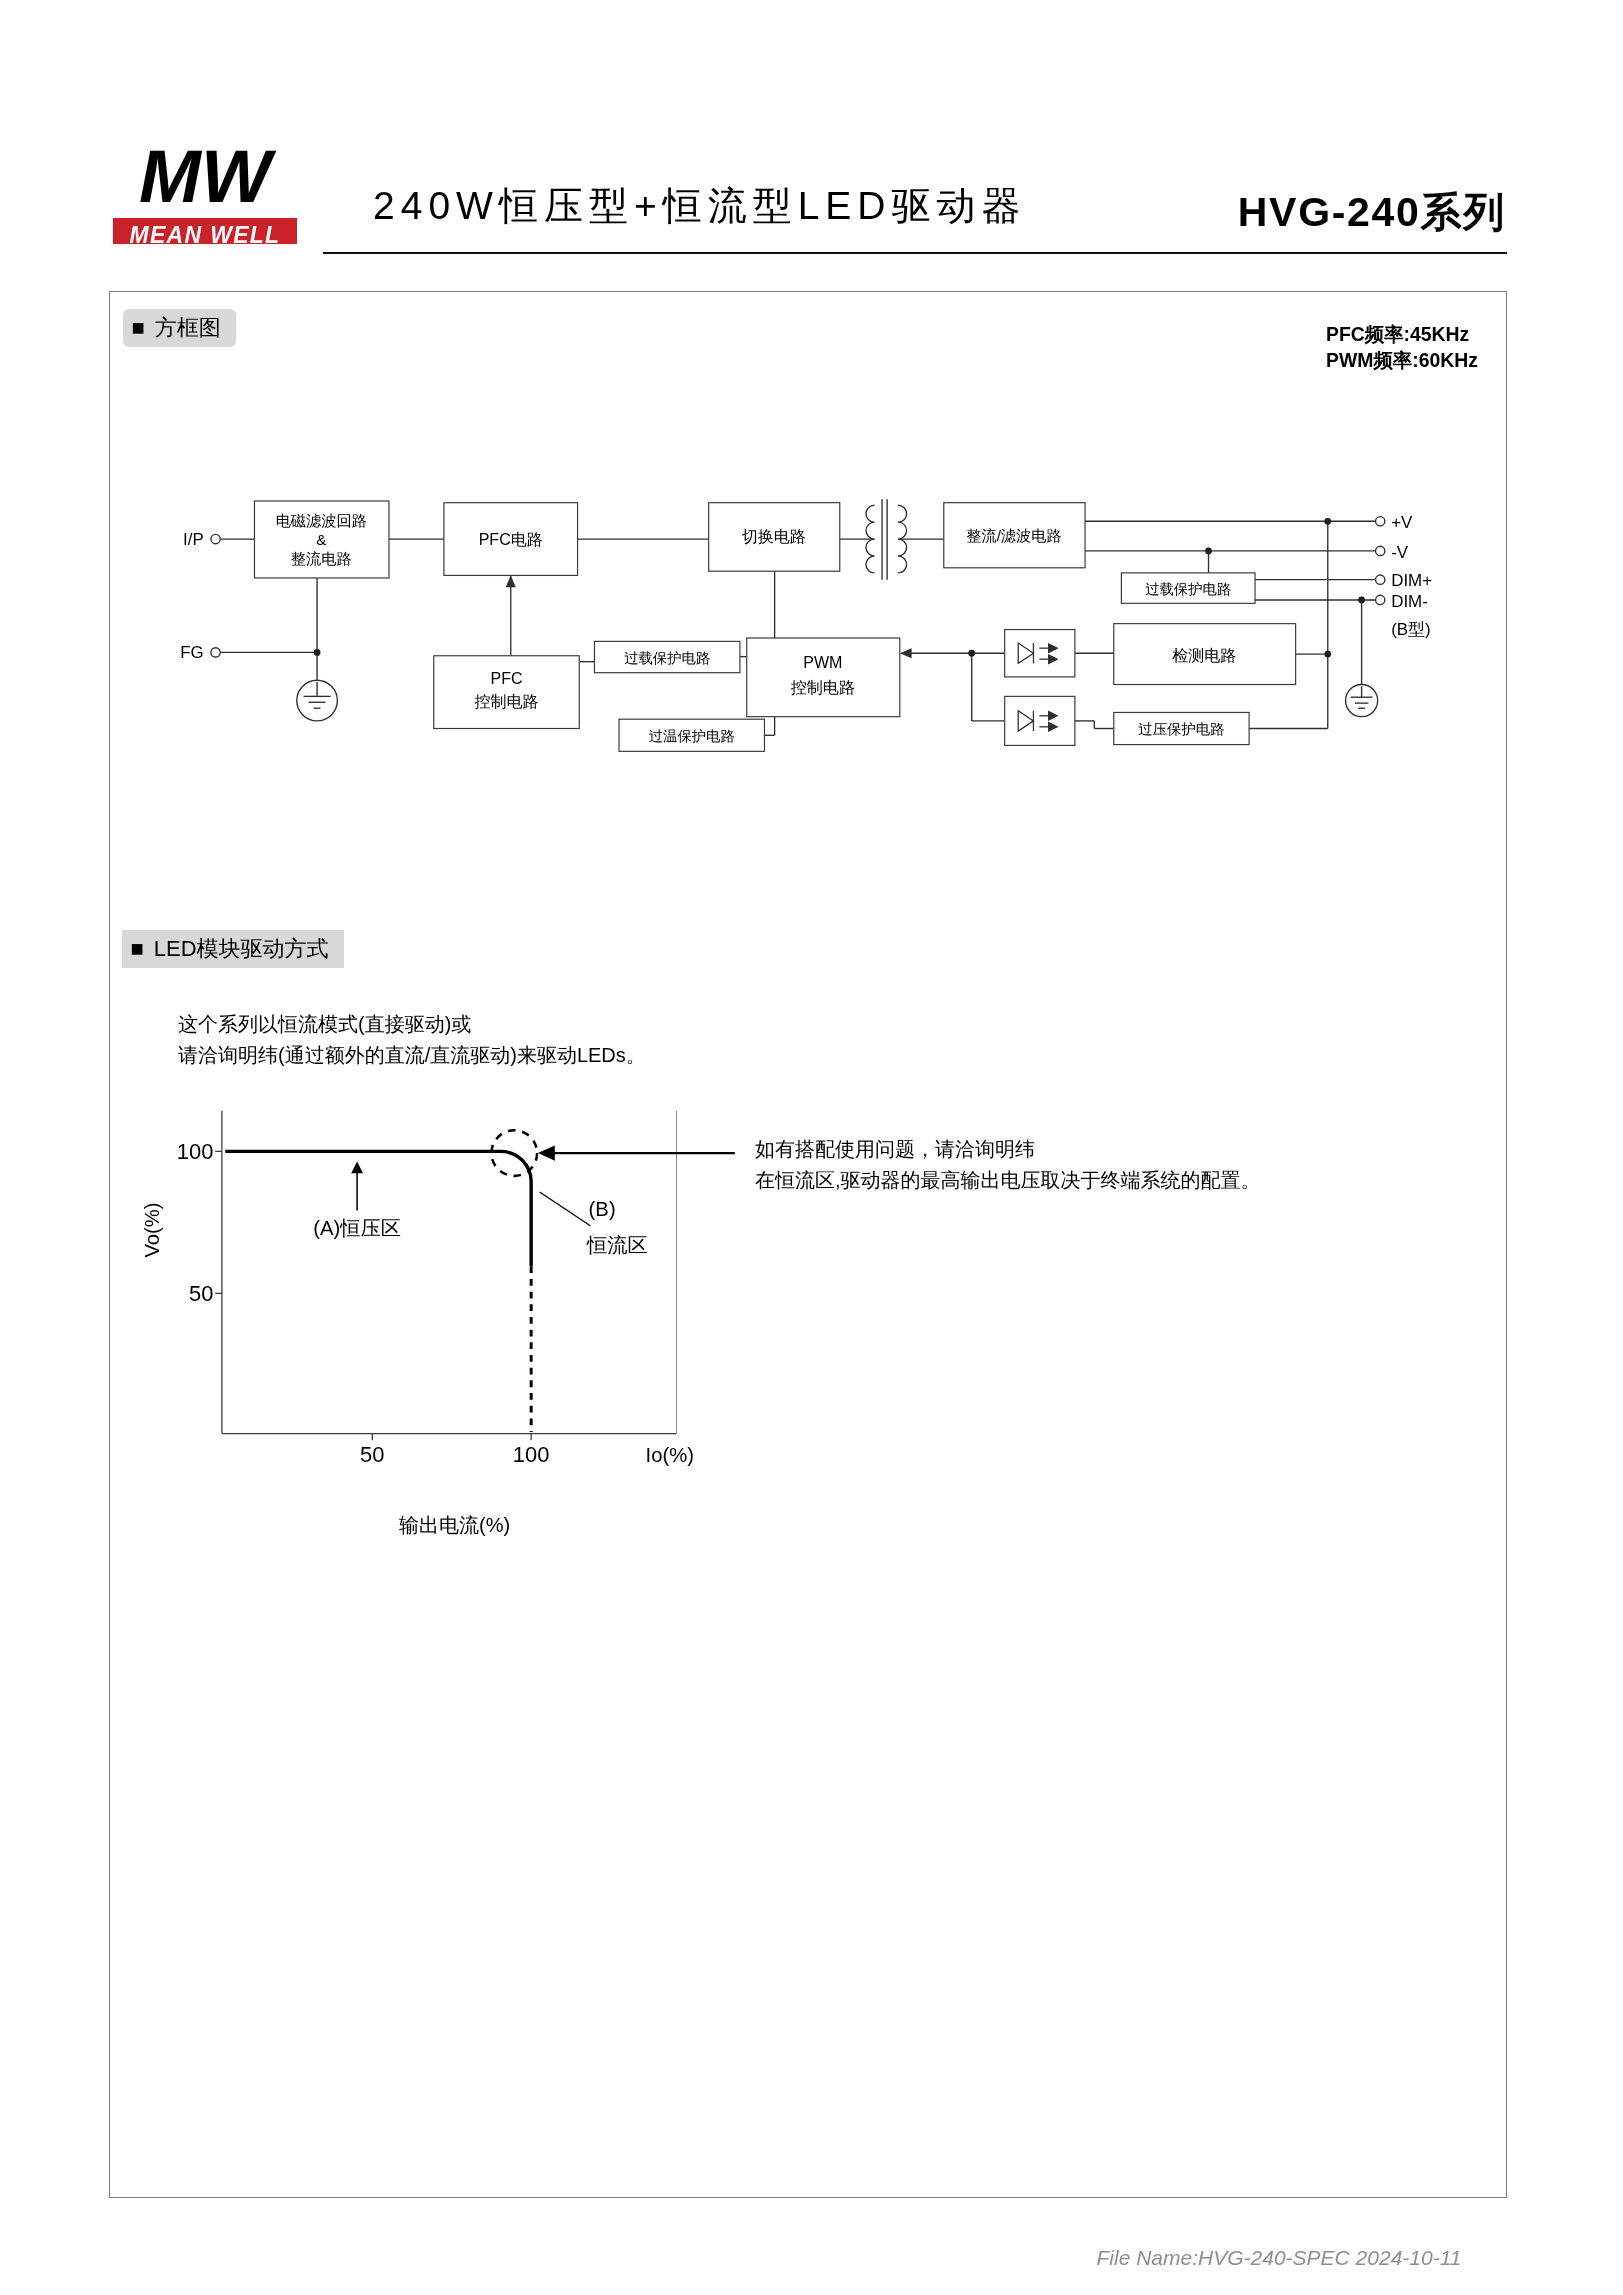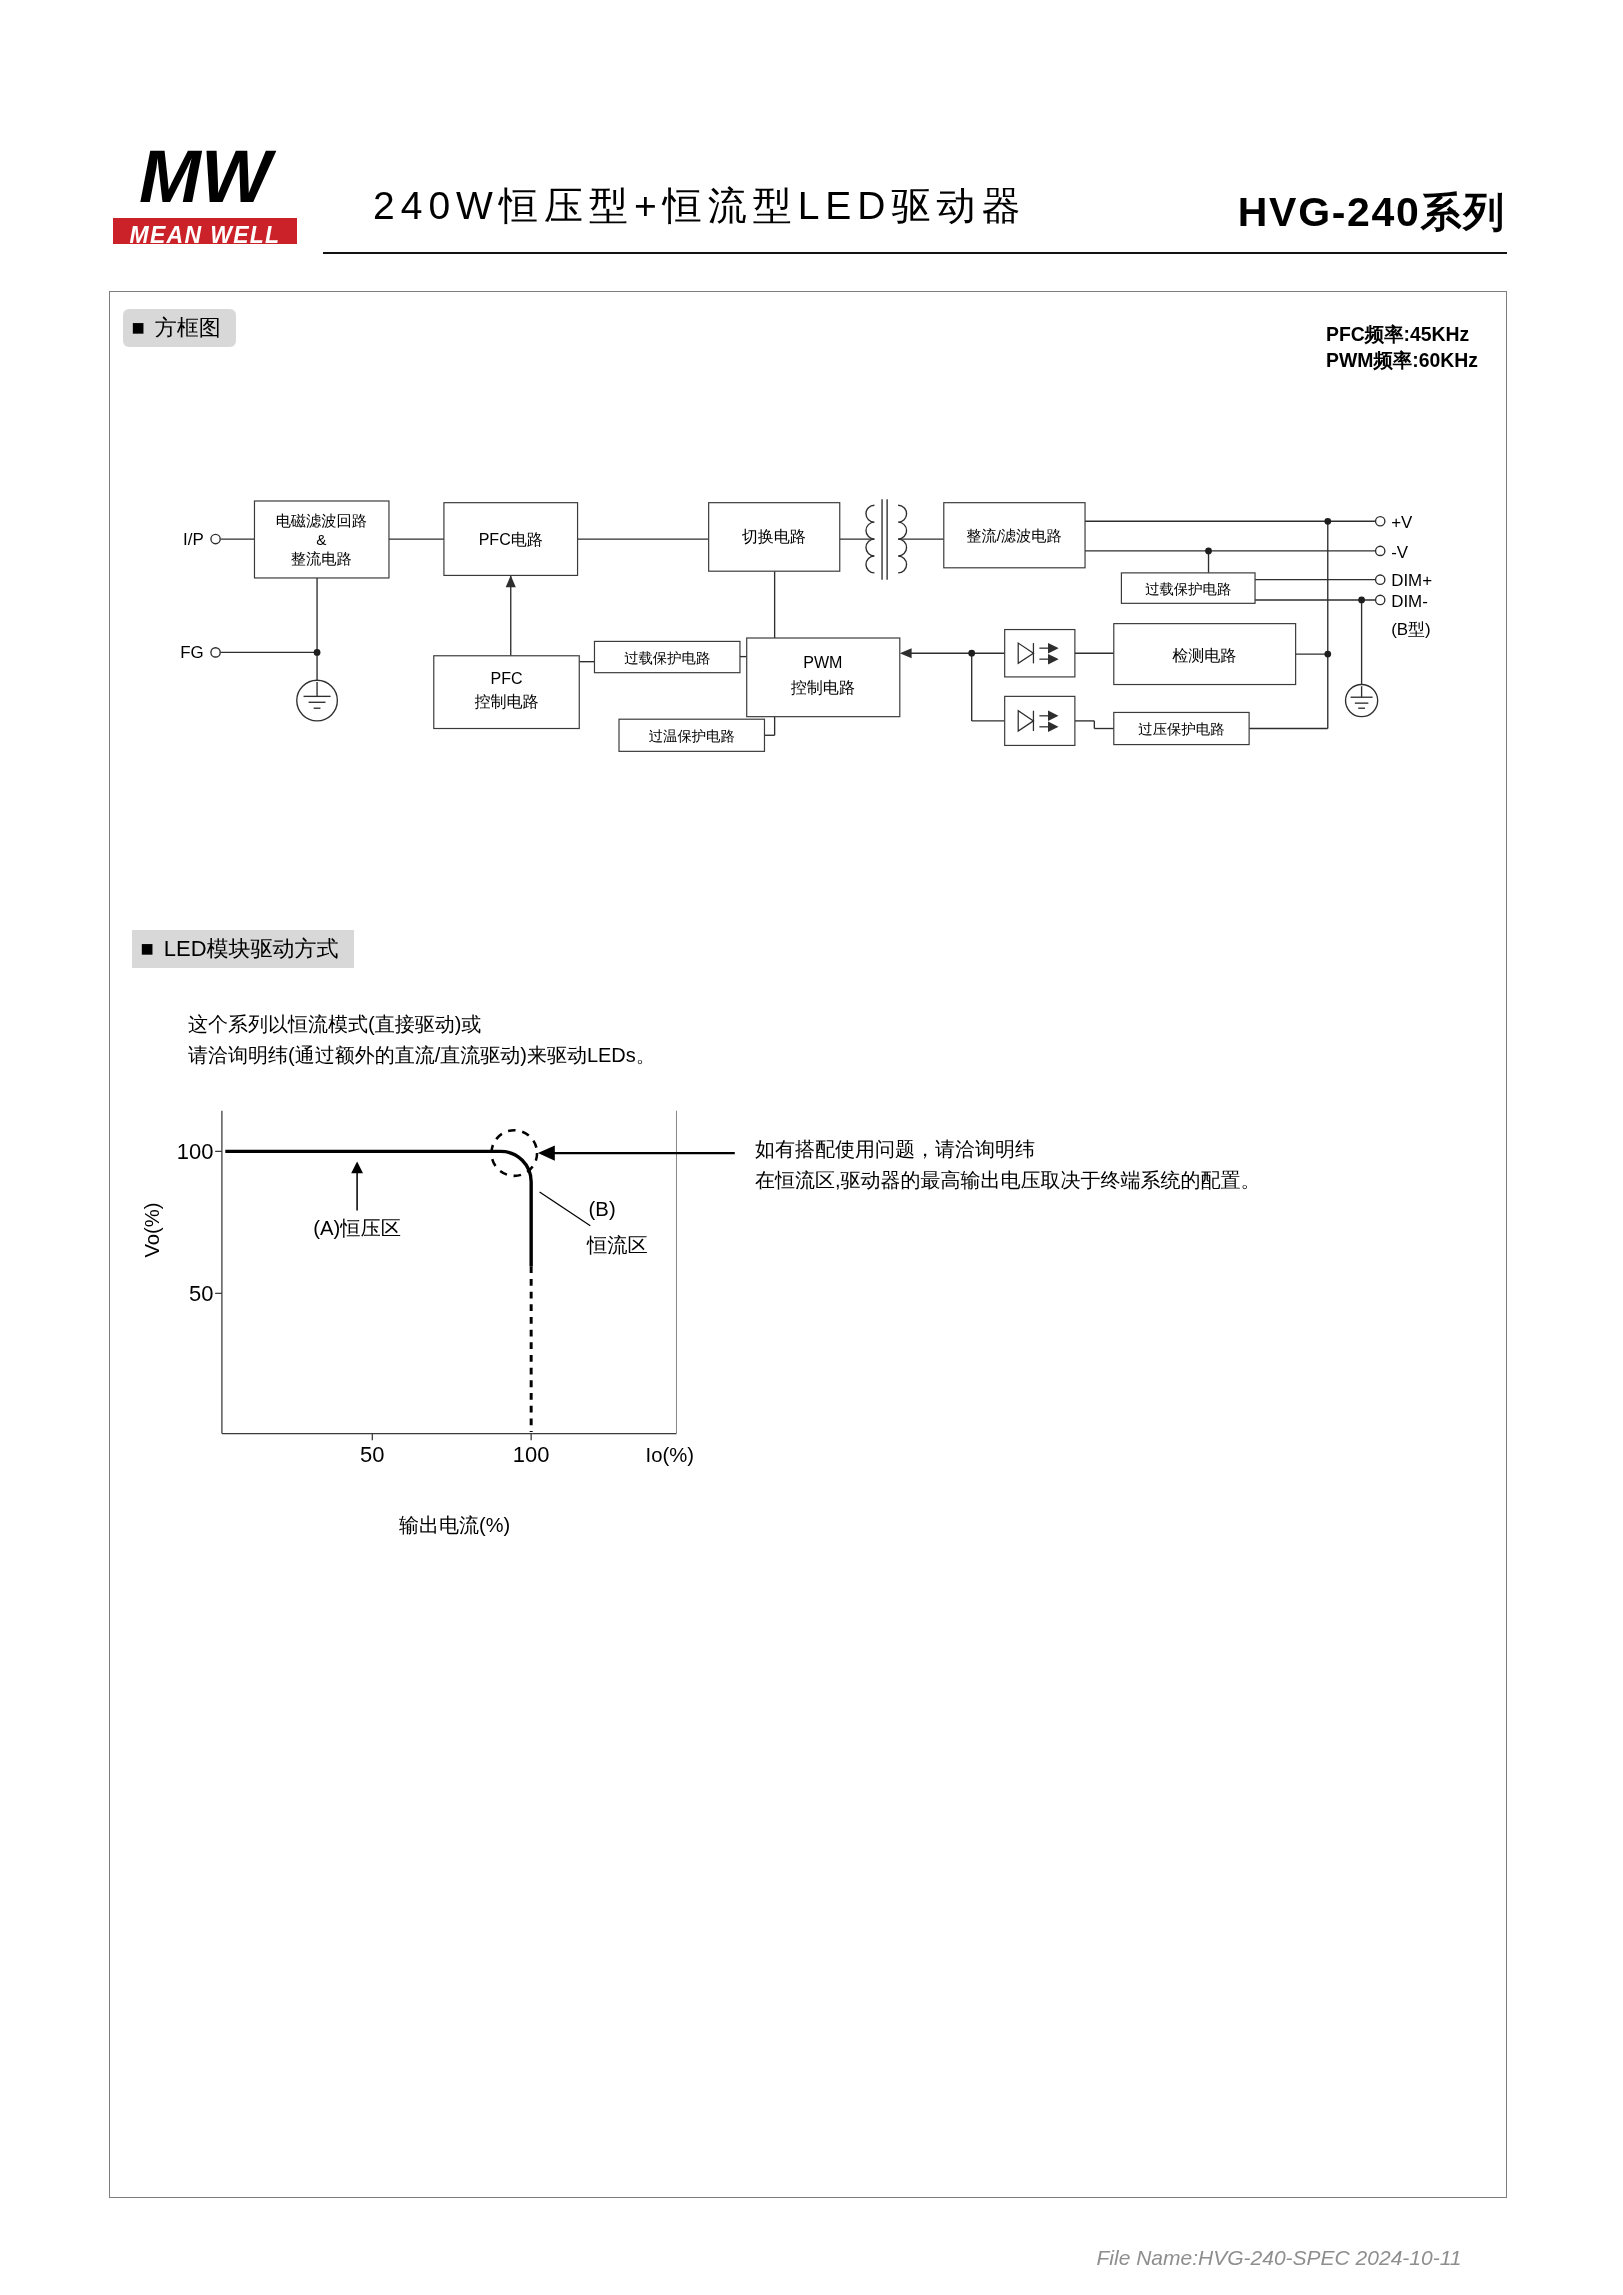--- a/index.html
+++ b/index.html
@@ -15,25 +15,25 @@
   .doc-title { left:325px; top:179px; font-size:39px; letter-spacing:6px; font-weight:500; white-space:nowrap;margin-left:48px; }
   .doc-series { left:1175px; top:185px; width:331px; text-align:right; font-size:41px; font-weight:700; letter-spacing:1.7px; white-space:nowrap; }
   .header-rule { left:323px; top:252px; width:1184px; height:0; border-top:2.5px solid #111; }
 
   
   .main-box { left:109px; top:291px; width:1398px; height:1907px; border:0.8px solid #7e7e7e; background:#fff; }
 
   .sec-head { background:#d8d8d8; padding:4.2px 15px 4.2px 8.5px; font-size:22px; white-space:nowrap; }
   .sec-head .bullet { margin-right:10px; }
   .sec1 { left:123px; top:309px;border-radius:6px; }
-  .sec2 { left:132px; top:930px; }
+  .sec2 { left:122px; top:930px; }
 
   .freq { left:1326px; top:321px; font-size:19.4px; font-weight:700; line-height:26px; white-space:nowrap; }
 
-  .desc { left:188px; top:1009px; font-size:20px; line-height:31px; white-space:nowrap; }
+  .desc { left:178px; top:1009px; font-size:20px; line-height:31px; white-space:nowrap; }
   .note { left:755px; top:1134px; font-size:20px; line-height:31px; white-space:nowrap; }
   .xaxis-title { left:399px; top:1512px; font-size:20px; white-space:nowrap; }
 
   .footer { left:1059px; top:2246px; width:440px; text-align:center; font-size:21px;
             font-style:italic; color:#8e8e8e; white-space:nowrap; }
 
   svg text { font-family:"Liberation Sans","DejaVu Sans",sans-serif; fill:#000; }
 </style>
 </head>
 <body>

